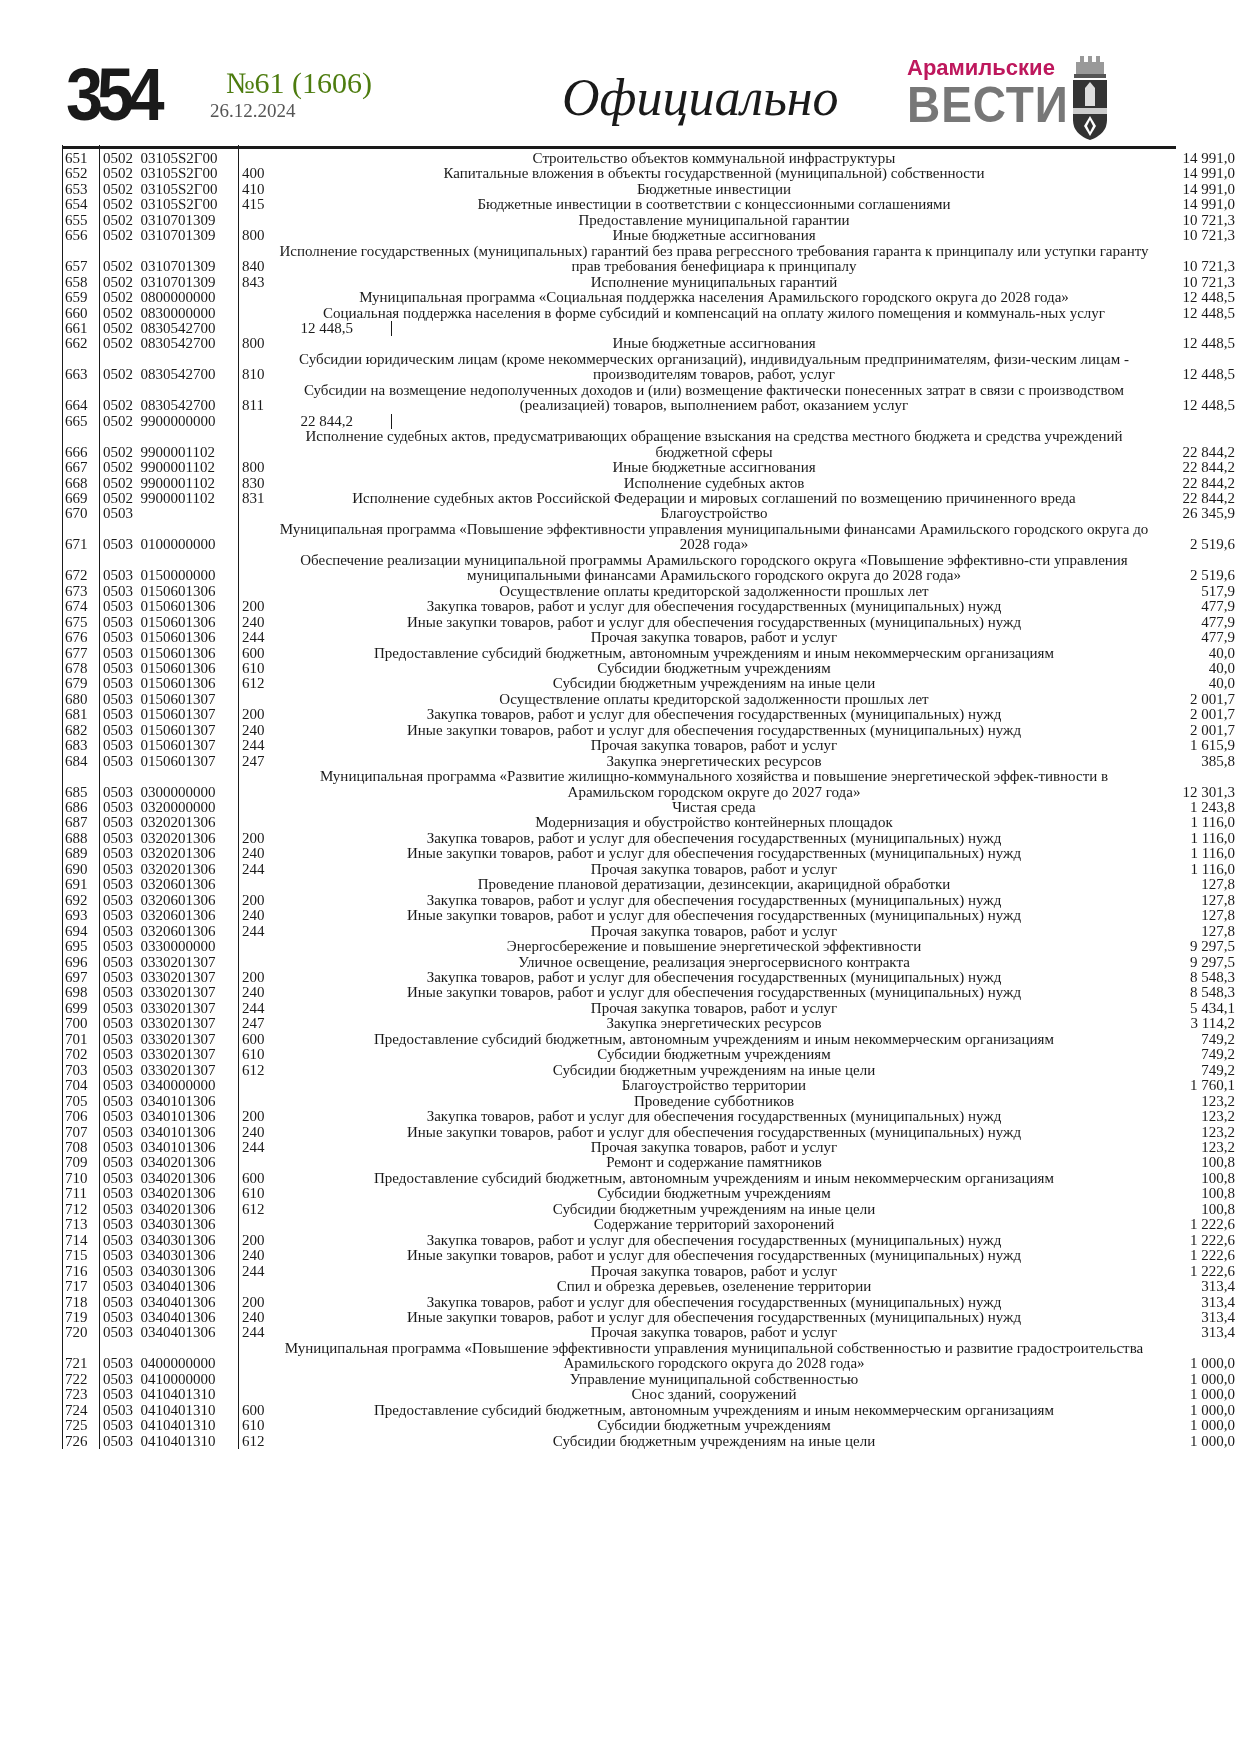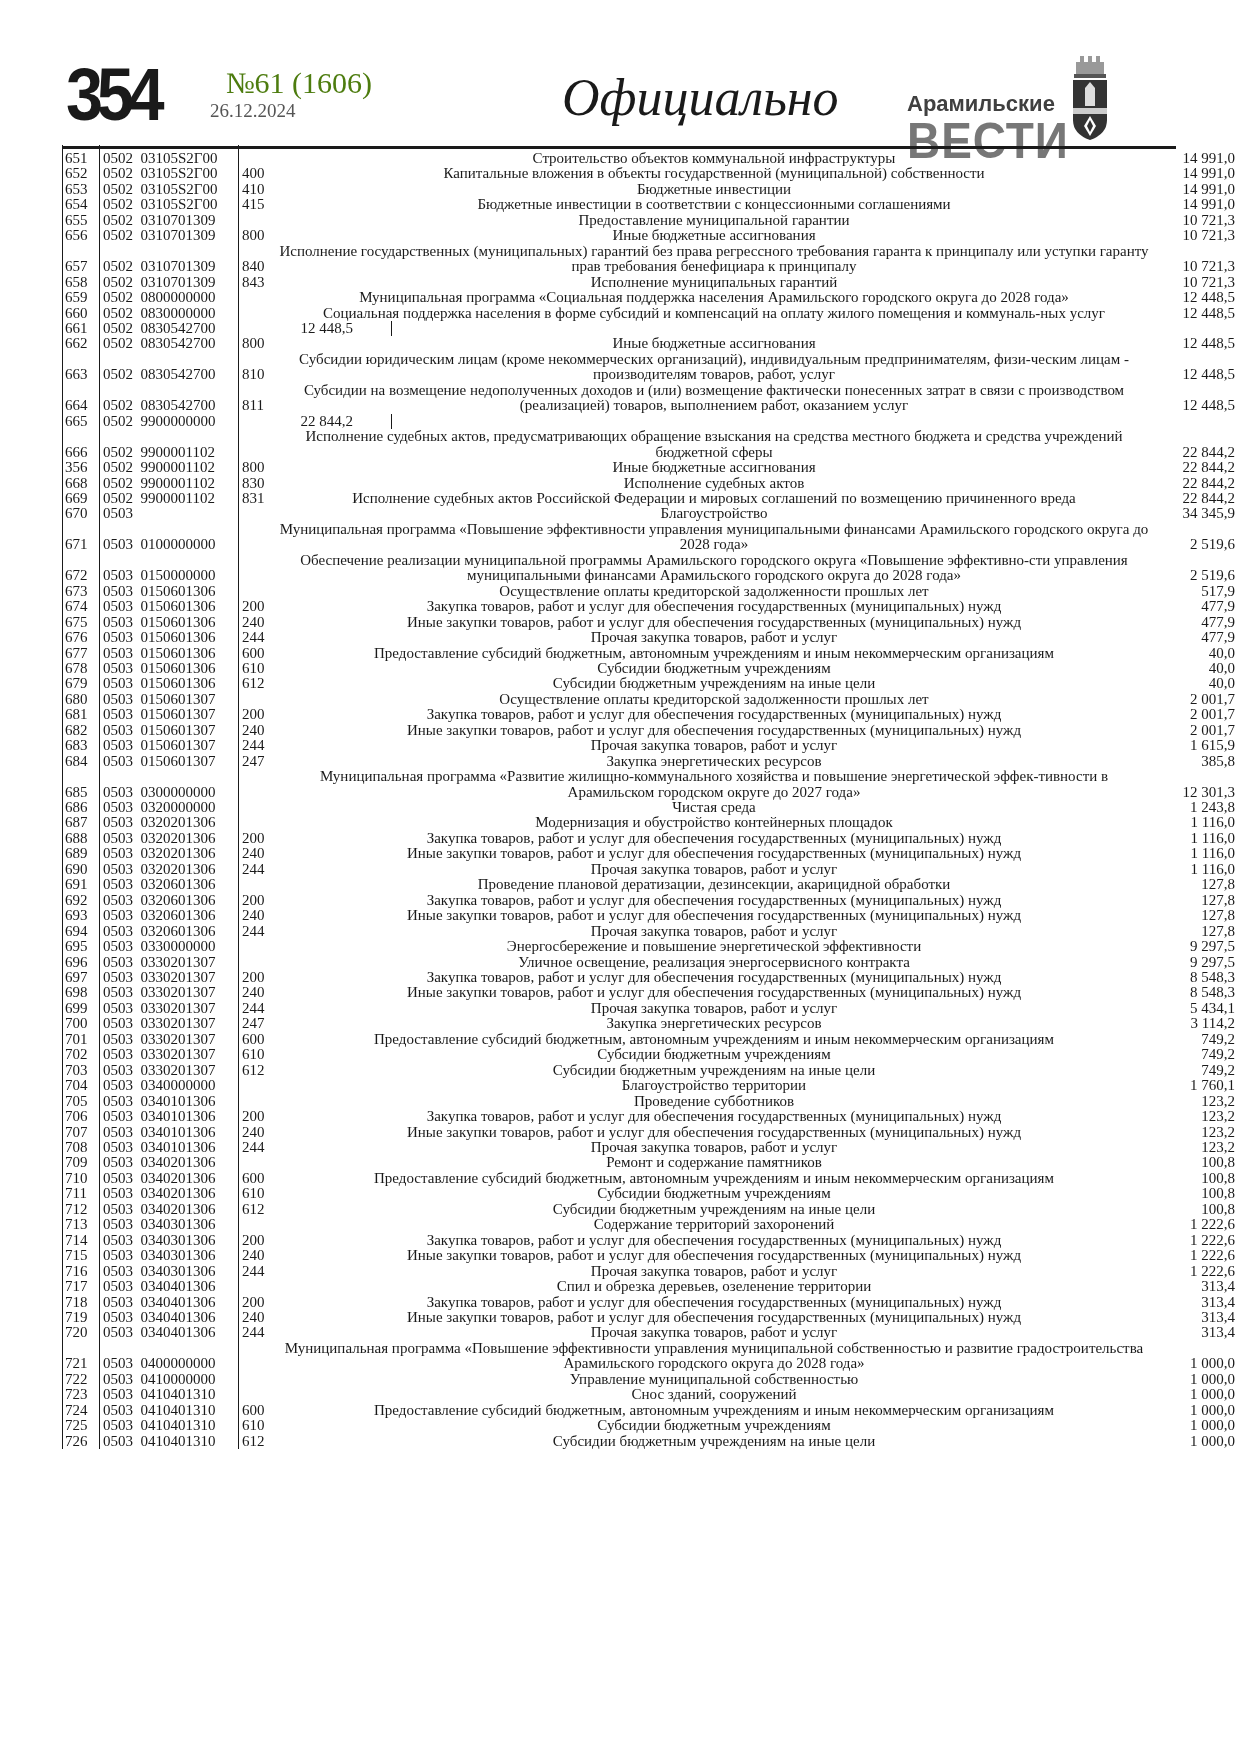--- a/index.html
+++ b/index.html
@@ -3,21 +3,21 @@
 <meta charset="utf-8">
 <style>
   html, body { margin: 0; padding: 0; background: #ffffff; }
   body { width: 1241px; height: 1754px; position: relative; overflow: hidden; color: #1a1a1a; }
   .header { position: absolute; left: 62px; top: 40px; width: 1114px; height: 108px; }
   .page-num { position: absolute; left: 4px; top: 18px; font-family: "Liberation Sans", sans-serif; font-weight: bold; font-size: 74px; letter-spacing: -7px; line-height: 74px; color: #1a1a1a; transform: scaleX(0.9); transform-origin: left; }
   .issue { position: absolute; left: 164px; top: 30px; font-family: "Liberation Serif", serif; font-size: 30px; line-height: 26px; color: #4d7c0f; }
   .date { position: absolute; left: 148px; top: 58px; font-family: "Liberation Serif", serif; font-size: 19px; line-height: 26px; color: #555; }
   .section { position: absolute; left: 500px; top: 28px; font-family: "Liberation Serif", serif; font-style: italic; font-size: 52px; line-height: 60px; color: #1a1a1a; }
   .brand { position: absolute; left: 845px; top: 16px; width: 160px; height: 90px; }
-  .brand-top { font-family: "Liberation Sans", sans-serif; font-weight: bold; font-size: 22px; line-height: 24px; color: #404040; margin-top: 36px; }
+  .brand-top { font-family: "Liberation Sans", sans-serif; font-weight: bold; font-size: 22px; line-height: 24px; color: #be185d; }
   .brand-main { font-family: "Liberation Sans", sans-serif; font-weight: bold; font-size: 50px; line-height: 50px; color: #777; letter-spacing: 1px; transform: scaleX(0.92); transform-origin: left; }
   .crest { position: absolute; left: 1008px; top: 14px; width: 40px; height: 88px; }
   .rule { position: absolute; left: 62px; top: 146px; width: 1114px; height: 3px; background: #1a1a1a; }
 
   .table { position: absolute; left: 62px; top: 145px; width: 1212px; font-family: Liberation Serif, serif; font-size: 15px; }
   .row { display: flex; align-items: flex-end; line-height: 15.45px; }
   .c-num { width: 38px; padding-left: 2px; flex: none; border-left: 1px solid #1a1a1a; border-right: 1px solid #1a1a1a; box-sizing: border-box; align-self: stretch; display: flex; align-items: flex-end; }
   .c-code { width: 139px; padding-left: 3px; flex: none; border-right: 1px solid #1a1a1a; box-sizing: border-box; align-self: stretch; display: flex; align-items: flex-end; white-space: pre; }
   .c-vr { width: 34px; padding-left: 3px; flex: none; box-sizing: border-box; }
   .c-desc { flex: 1; text-align: center; padding: 0 6px; }
@@ -177,21 +177,21 @@
     </div>
     <div class="row">
       <div class="c-num">666</div>
       <div class="c-code"><span>0502</span><span>  </span><span>9900001102</span></div>
       <div class="c-vr"></div>
       <div class="c-desc">Исполнение судебных актов, предусматривающих обращение взыскания на средства местного бюджета и средства учреждений бюджетной сферы</div>
       <div class="c-amt">22 844,2</div>
       <div class="c-end"></div>
     </div>
     <div class="row">
-      <div class="c-num">356</div>
+      <div class="c-num">667</div>
       <div class="c-code"><span>0502</span><span>  </span><span>9900001102</span></div>
       <div class="c-vr">800</div>
       <div class="c-desc">Иные бюджетные ассигнования</div>
       <div class="c-amt">22 844,2</div>
       <div class="c-end"></div>
     </div>
     <div class="row">
       <div class="c-num">668</div>
       <div class="c-code"><span>0502</span><span>  </span><span>9900001102</span></div>
       <div class="c-vr">830</div>
@@ -205,21 +205,21 @@
       <div class="c-vr">831</div>
       <div class="c-desc">Исполнение судебных актов Российской Федерации и мировых соглашений по возмещению причиненного вреда</div>
       <div class="c-amt">22 844,2</div>
       <div class="c-end"></div>
     </div>
     <div class="row">
       <div class="c-num">670</div>
       <div class="c-code"><span>0503</span><span>  </span><span></span></div>
       <div class="c-vr"></div>
       <div class="c-desc">Благоустройство</div>
-      <div class="c-amt">34 345,9</div>
+      <div class="c-amt">26 345,9</div>
       <div class="c-end"></div>
     </div>
     <div class="row">
       <div class="c-num">671</div>
       <div class="c-code"><span>0503</span><span>  </span><span>0100000000</span></div>
       <div class="c-vr"></div>
       <div class="c-desc">Муниципальная программа «Повышение эффективности управления муниципальными финансами Арамильского городского округа до 2028 года»</div>
       <div class="c-amt">2 519,6</div>
       <div class="c-end"></div>
     </div>

